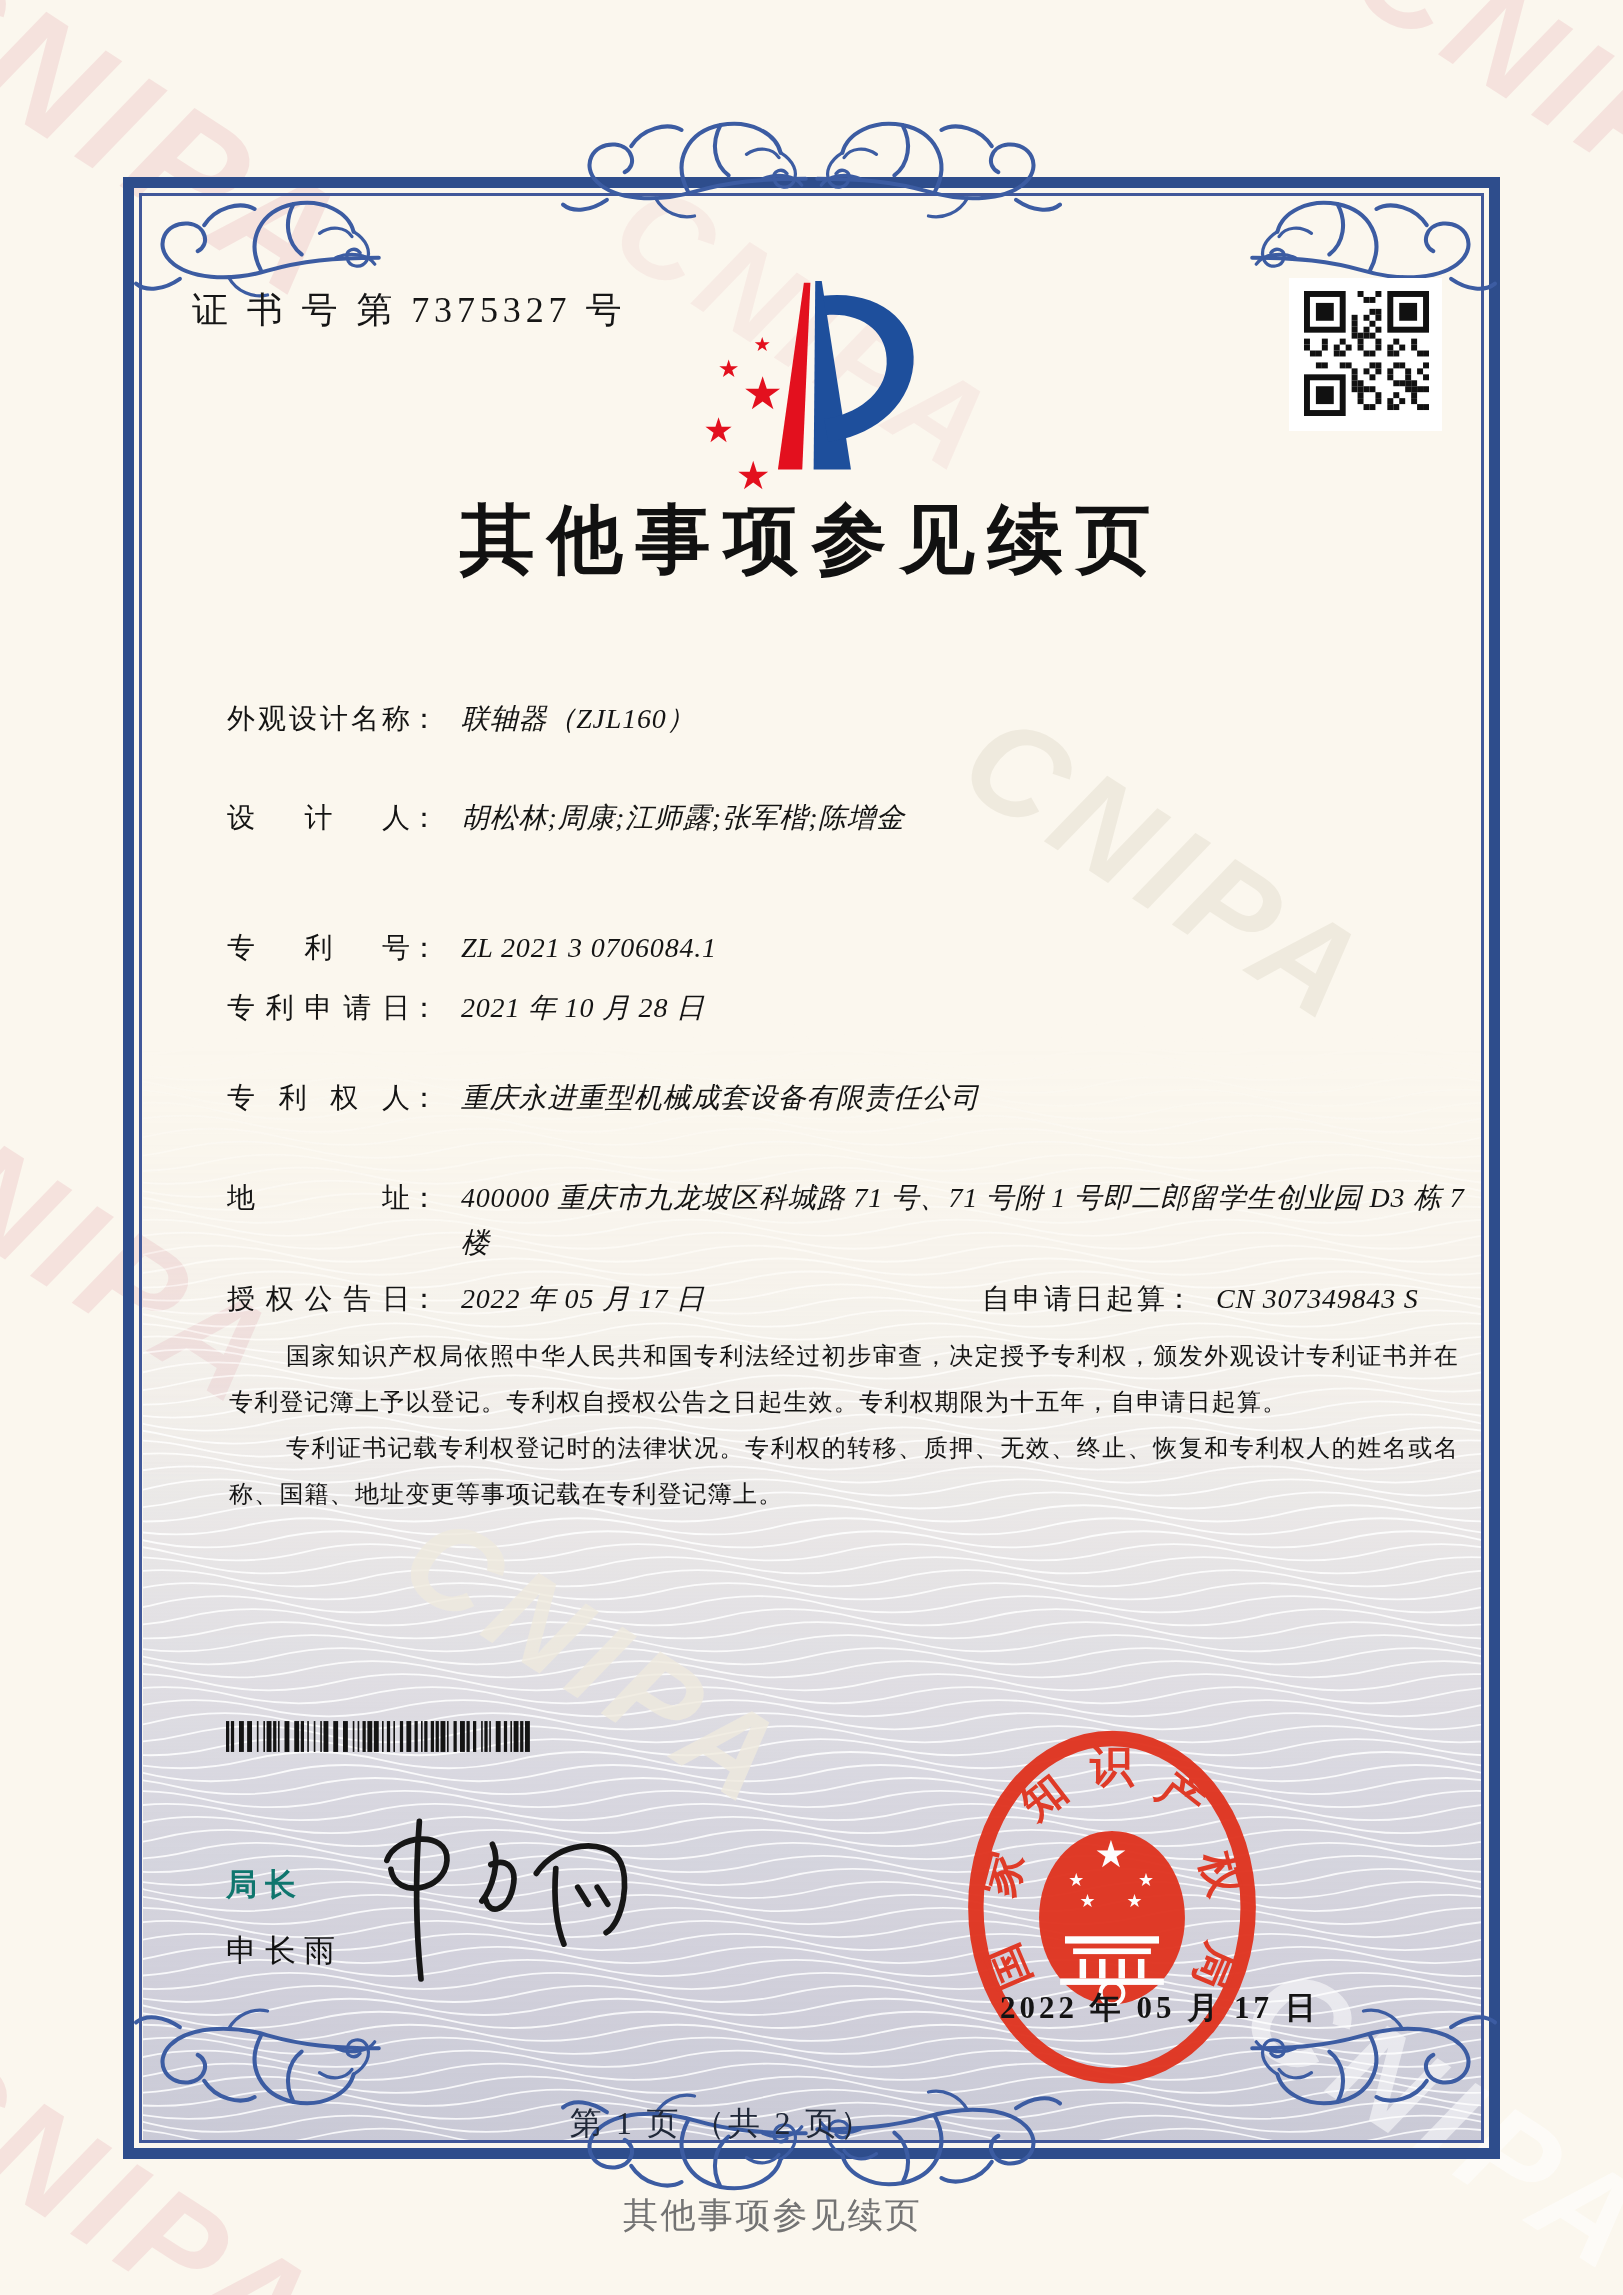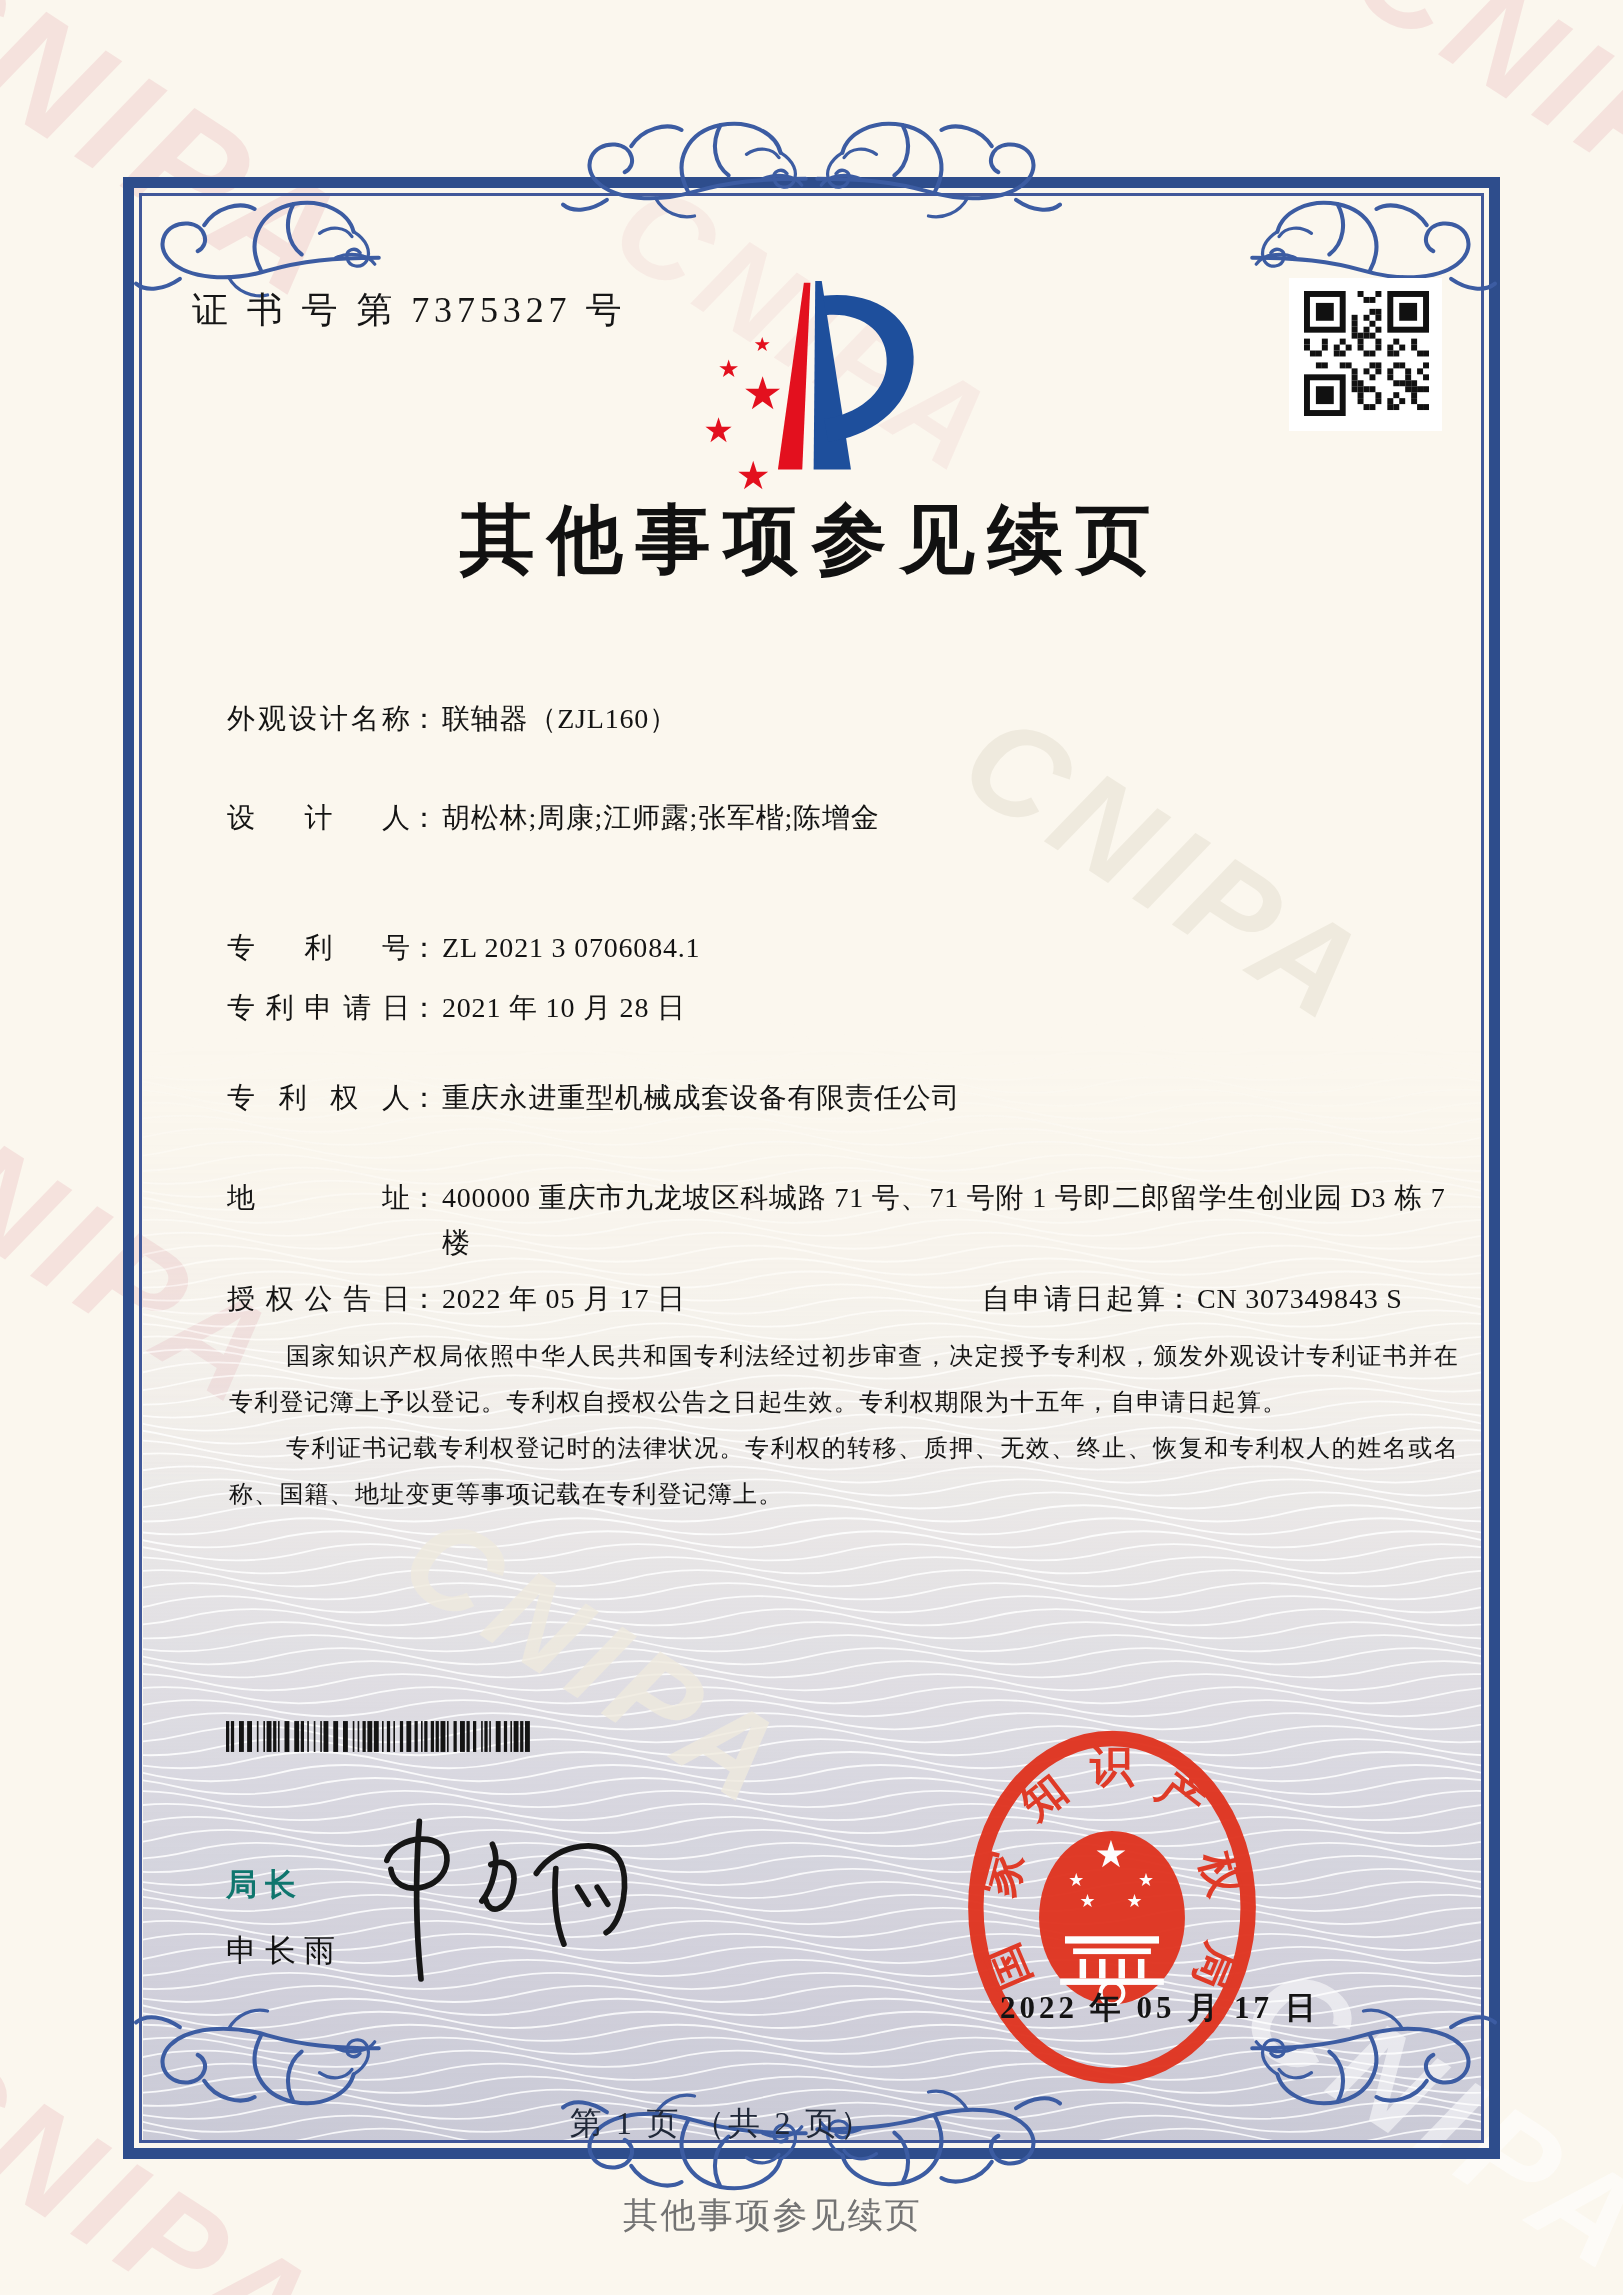--- a/index.html
+++ b/index.html
@@ -34,21 +34,21 @@
   .cert-no{position:absolute;left:192px;top:286px;font-size:36px;letter-spacing:4.9px;color:#161616;z-index:5;}
   .logo{position:absolute;left:700px;top:273px;z-index:5;}
   .qr-box{position:absolute;left:1289px;top:278px;width:153px;height:153px;background:#fff;z-index:5;}
   .qr{position:absolute;left:14.6px;top:13px;}
   .title{position:absolute;left:0;top:490px;width:1623px;text-align:center;font-size:75px;
       font-weight:bold;letter-spacing:13px;color:#111;z-index:5;}
 
   .frow{position:absolute;left:227px;font-size:28px;color:#141414;z-index:5;line-height:45px;}
   .flabel{display:inline-block;width:183px;text-align:justify;text-align-last:justify;vertical-align:top;}
   .fcolon{display:inline-block;vertical-align:top;}
-  .fvalue{display:inline-block;margin-left:4px;vertical-align:top;letter-spacing:0.8px;}
+  .fvalue{display:inline-block;margin-left:23px;vertical-align:top;letter-spacing:0.8px;font-style:italic;}
   .fvalue.wrapv{width:1016px;}
   .grant2{position:absolute;left:755px;top:0;white-space:nowrap;}
 
   .paras{position:absolute;left:229px;top:1333px;width:1230px;font-size:24px;line-height:46px;
       color:#141414;text-align:justify;z-index:5;letter-spacing:1.2px;}
   .paras p{margin:0;text-indent:57px;}
 
   .barcode{position:absolute;left:226px;top:1721px;z-index:5;}
 
   .signer-title{position:absolute;left:226px;top:1864px;font-size:31px;letter-spacing:8px;color:#0f766e;

